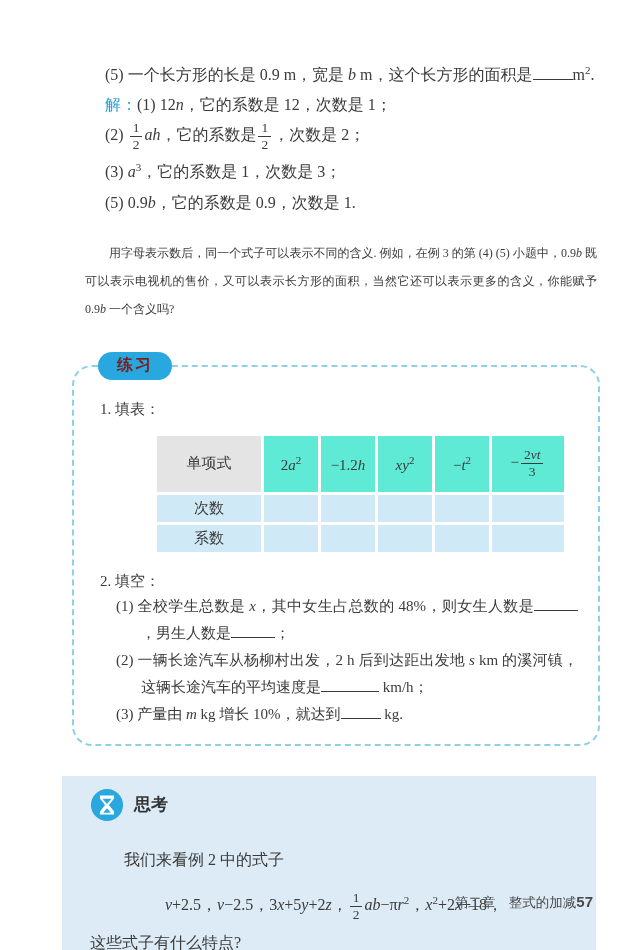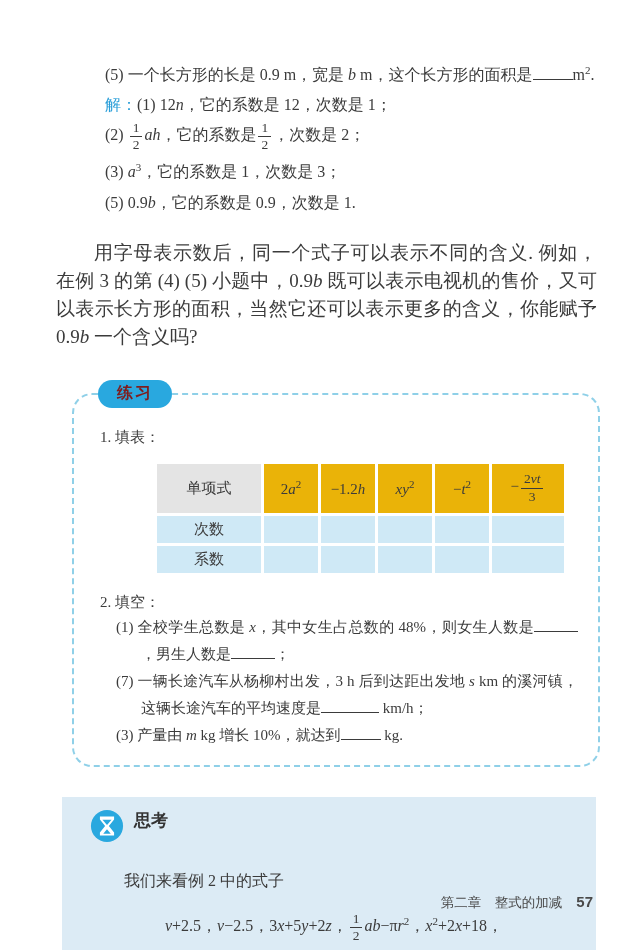--- a/index.html
+++ b/index.html
@@ -23,22 +23,22 @@
   sup { font-size:11px; }
   .frac { display:inline-block; vertical-align:middle; text-align:center; line-height:1.05; font-size:13.5px; margin:0 2px; }
   .frac .num { display:block; padding:0 3px 1px; border-bottom:1px solid currentColor; }
   .frac .den { display:block; padding-top:1px; }
 
   .blank { display:inline-block; border-bottom:1px solid #3b3b3b; height:1em; vertical-align:baseline; }
   .w40 { width:40px; } .w44 { width:44px; } .w58 { width:58px; }
 
   
   .discussion {
-    margin:22px 46px 0 56px;
-    font-size:19px; line-height:28px;
+    margin:22px 46px 0 85px;
+    font-size:12px; line-height:28px;
     text-indent:2em; text-align:justify;
   }
 
   
   .practice {
     position:relative;
     margin:42px 43px 0 72px;
     border:2px dashed #8fd0e8;
     border-radius:20px;
     padding:30px 20px 16px 26px;
@@ -52,57 +52,57 @@
     padding:3px 19px 4px; border-radius:15px;
     letter-spacing:2px;
   }
   .q-label { line-height:24px; }
   .mono-table {
     margin:12px 0 14px 54px;
     border-collapse:separate; border-spacing:3px;
     font-size:15px;
   }
   .mono-table td { text-align:center; vertical-align:middle; }
-  .hcell { background:#eab308; height:49px; width:54px; }
+  .hcell { background:#5eead4; height:56px; width:54px; }
   .hcell-wide { width:72px; }
   .corner { background:#e4e4e4; width:104px; }
   .rlabel { background:#cfe9f6; height:27px; }
   .bcell  { background:#cfe9f6; height:27px; }
 
   .q2-item {
     margin-left:16px;
     padding-left:25px; text-indent:-25px;
     line-height:27px; text-align:justify;
   }
 
   
   .think {
     margin:30px 47px 0 62px;
     background:#dcebf5;
     padding:12px 18px 16px 28px;
     font-size:16px;
   }
-  .think-head { display:flex; align-items:flex-start; gap:10px; }
+  .think-head { display:flex; align-items:center; gap:10px; }
   .think-title {
     font-family:"Liberation Sans","DejaVu Sans",sans-serif;
     font-weight:bold; font-size:17px; color:#333;
   }
   .think-intro { margin:25px 0 0 34px; line-height:26px; }
   .think-formula { text-align:center; margin-top:10px; line-height:34px; }
   .think-outro { margin-top:8px; line-height:26px; }
 
   
   .footer {
     position:absolute; right:50px; bottom:38px;
     font-size:13.5px; color:#4a4a4a;
     display:flex; align-items:baseline;
   }
   .footer .pagenum {
     font-family:"Liberation Sans","DejaVu Sans",sans-serif;
-    font-size:15px; font-weight:bold; margin-left:14px; color:#4a4a4a;
+    font-size:15px; font-weight:bold; color:#4a4a4a;
   }
 </style>
 </head>
 <body>
 
 <div class="page">
 
   <section class="sol">
     <p><span>(5) 一个长方形的长是 0.9 m，宽是 </span><span class="mi">b</span><span> m，这个长方形的面积是</span><span class="blank w40"></span><span>m</span><sup>2</sup><span>.</span></p>
 
@@ -149,21 +149,21 @@
         <td class="bcell"></td>
         <td class="bcell"></td>
       </tr>
     </tbody>
       </table>
 
     <p class="q-label">2. 填空：</p>
 
     <p class="q2-item"><span>(1) 全校学生总数是 </span><span class="mi">x</span><span>，其中女生占总数的 48%，则女生人数是</span><span class="blank w44"></span><span>，男生人数是</span><span class="blank w44"></span><span>；</span></p>
 
-    <p class="q2-item"><span>(7) 一辆长途汽车从杨柳村出发，3 h 后到达距出发地 </span><span class="mi">s</span><span> km 的溪河镇，这辆长途汽车的平均速度是</span><span class="blank w58"></span><span> km/h；</span></p>
+    <p class="q2-item"><span>(2) 一辆长途汽车从杨柳村出发，2 h 后到达距出发地 </span><span class="mi">s</span><span> km 的溪河镇，这辆长途汽车的平均速度是</span><span class="blank w58"></span><span> km/h；</span></p>
 
     <p class="q2-item"><span>(3) 产量由 </span><span class="mi">m</span><span> kg 增长 10%，就达到</span><span class="blank w40"></span><span> kg.</span></p>
   </section>
 
   <section class="think">
     <div class="think-head">
       <svg width="34" height="34" viewBox="0 0 36 36">
         <circle cx="18" cy="18" r="17" fill="#29a8df"></circle>
         <path d="M10.5 8 h15 v3.2 L20 18 l5.5 6.8 V28 h-15 v-3.2 L16 18 l-5.5-6.8 Z" fill="#ffffff"></path>
         <path d="M13.2 11.4 h9.6 L18 17 Z" fill="#29a8df"></path>

